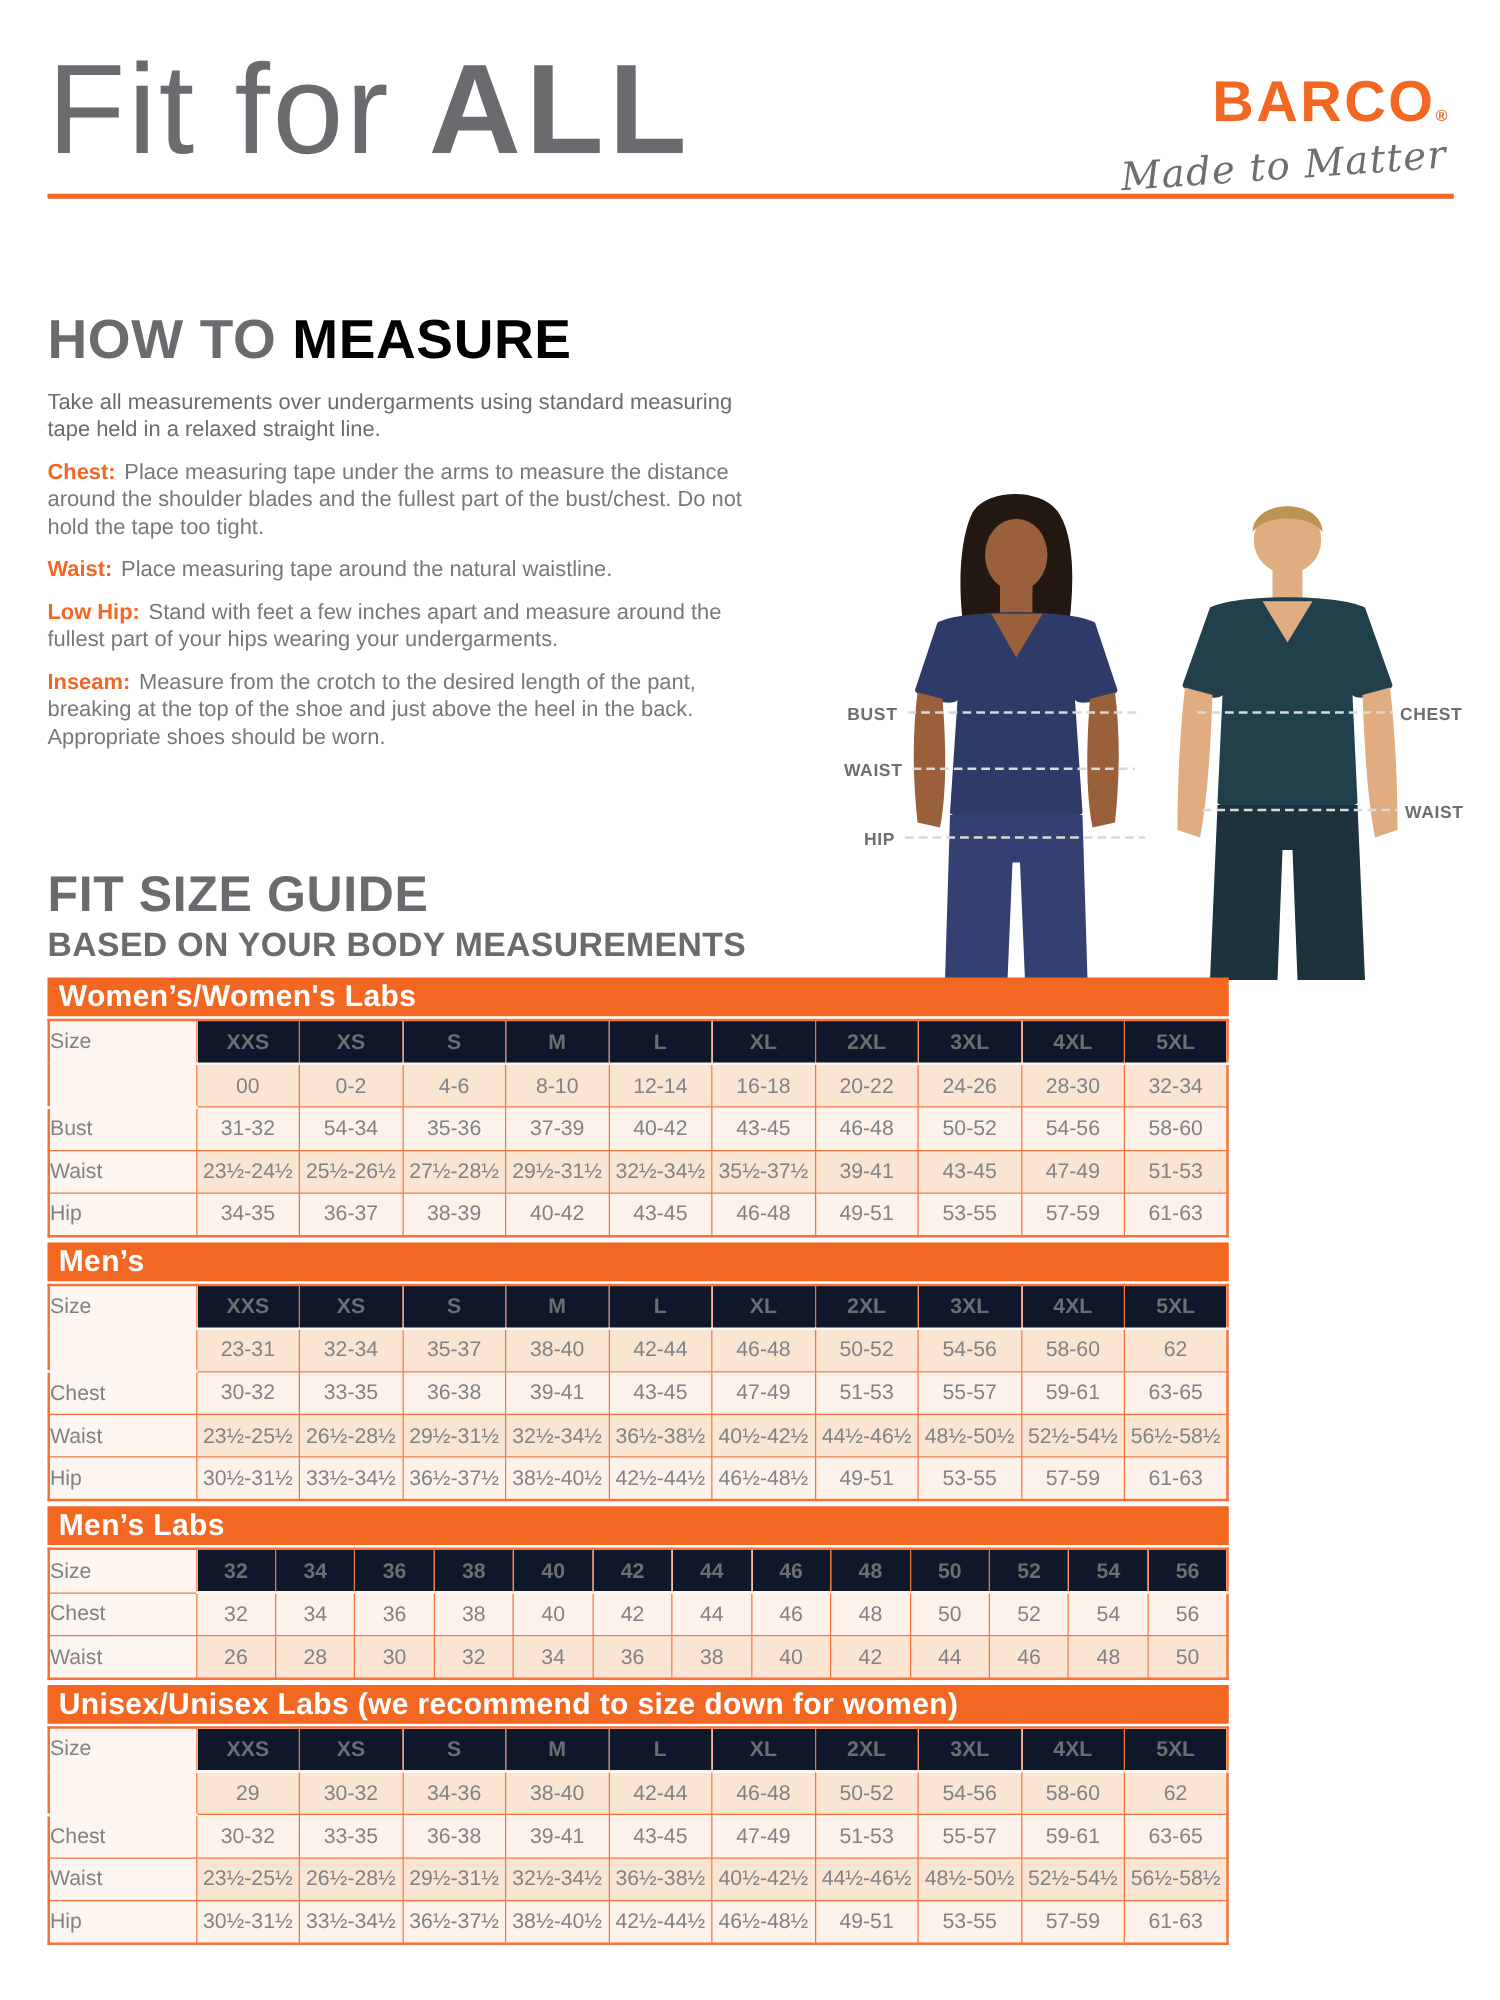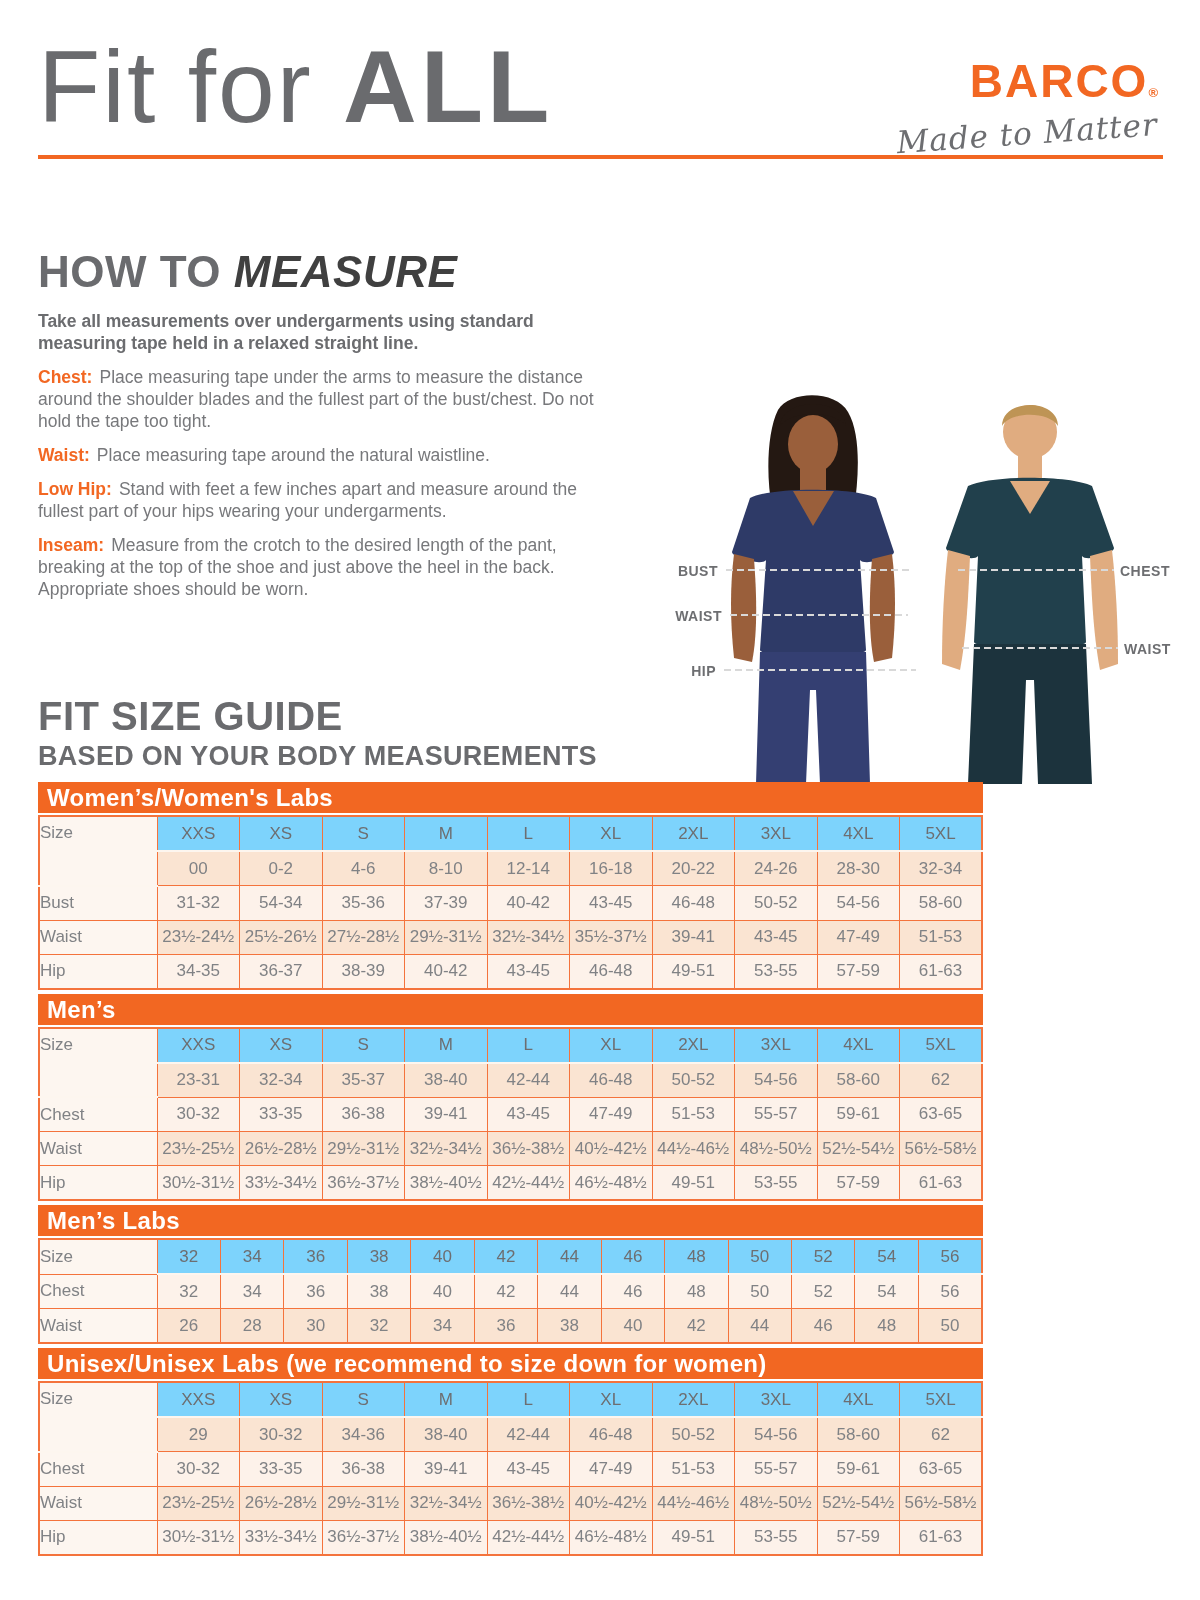--- a/index.html
+++ b/index.html
@@ -11,41 +11,41 @@
   .title .bold{font-weight:bold;letter-spacing:4px;}
   .logo{position:absolute;right:42px;top:58px;text-align:right;}
   .brand{color:#f26722;font-weight:bold;font-size:46px;letter-spacing:2px;line-height:1;}
   .brand .reg{font-size:13px;vertical-align:baseline;letter-spacing:0;}
   .tagline{font-family:"DejaVu Serif",serif;font-style:italic;font-size:31px;color:#6d6e71;
            margin-top:2px;transform:rotate(-4deg);transform-origin:right center;letter-spacing:1px;}
   .rule{position:absolute;left:38px;right:37px;top:155px;height:4px;background:#f26722;}
   
   .howto{position:absolute;left:38px;top:248px;width:585px;}
   .howto h2{margin:0 0 14px 0;font-size:44px;line-height:48px;color:#6a6b6e;letter-spacing:0.5px;}
-  .howto h2 .orange{color:#404040;font-style:italic;}
+  .howto h2 .orange{color:#000000;}
   .howto p{margin:0 0 12px 0;font-size:17.5px;line-height:22px;color:#77787b;}
-  .howto p.intro{font-weight:bold;color:#6b6c6f;}
+  .howto p.intro{font-weight:normal;color:#6b6c6f;}
   .mlabel{color:#f26722;font-weight:bold;margin-right:7px;}
   
   .photo{position:absolute;left:630px;top:380px;width:570px;height:404px;overflow:hidden;}
   .photo svg{display:block;}
   .mline{stroke:#d9d9d9;stroke-width:2;stroke-dasharray:7 4;}
   .mtag{fill:#6d6e71;font-weight:bold;font-size:14px;letter-spacing:0.5px;
         font-family:"Liberation Sans",sans-serif;}
   
   .sizeguide{position:absolute;left:38px;top:676px;width:945px;}
   .sizeguide h2{margin:18px 0 6px 0;font-size:40px;line-height:44px;color:#6a6b6e;letter-spacing:0.5px;}
   .sizeguide h3{margin:0 0 14px 0;font-size:27px;line-height:24px;color:#6a6b6e;letter-spacing:0.3px;}
   .tsec{margin-bottom:4px;}
   .band{height:31px;line-height:31px;background:#f26722;color:#fff;font-weight:bold;
         font-size:24px;padding-left:9px;margin-bottom:2px;letter-spacing:0.3px;}
   table.sizes{width:100%;border-collapse:collapse;table-layout:fixed;border:2px solid #f4733c;}
   table.sizes td,table.sizes th{height:33px;border:1.5px solid #f4733c;padding:0;
         font-size:17px;color:#808285;text-align:center;font-weight:normal;overflow:hidden;}
-  table.sizes th.head{background:#7dd3fc;font-weight:normal;color:#6d6e71;
+  table.sizes th.head{background:#0f172a;font-weight:bold;color:#6d6e71;
         border-bottom:2.5px solid #fdf6ef;margin-left:48px;}
   table.sizes td.lab{background:#fdf6f0;text-align:left;}
   table.sizes td.corner{vertical-align:top;line-height:31px;
         border-bottom:2.5px solid #fdf6ef;}
   table.sizes td.corner1{vertical-align:middle;}
   tr.r-med  td.val{background:#fae4d2;}
   tr.r-light td.val{background:#fdf2ea;}
 </style>
 </head>
 <body>

